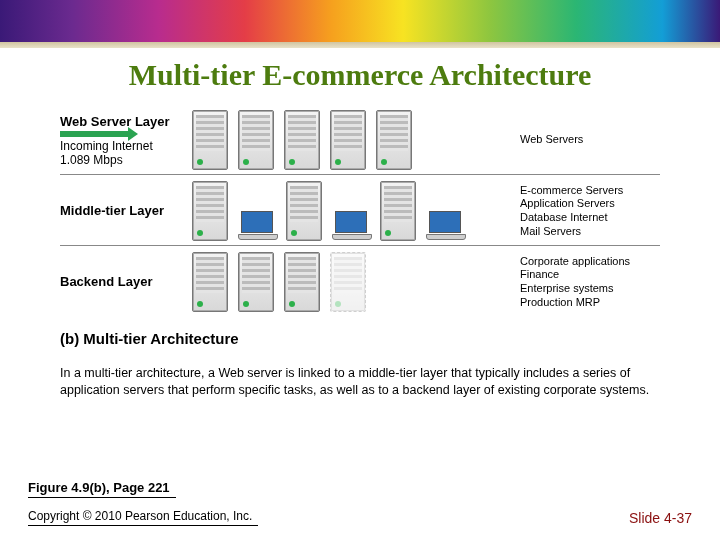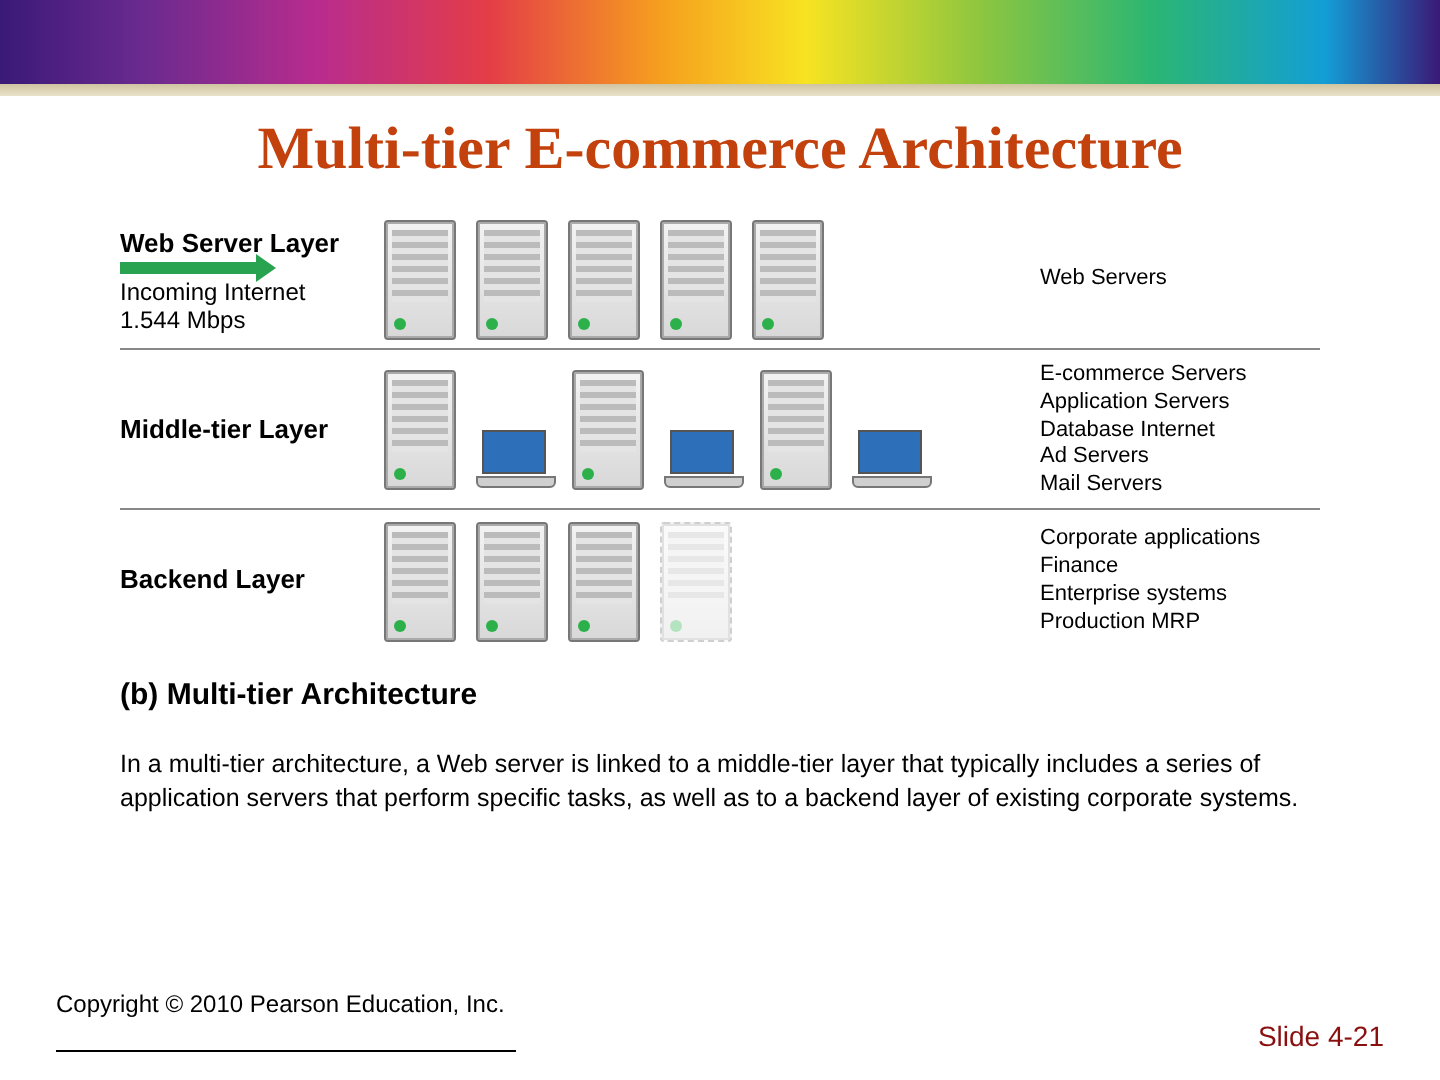--- a/index.html
+++ b/index.html
@@ -1,19 +1,19 @@
 <!DOCTYPE html>
 <html><head>
 <meta charset="utf-8">
 <style>
   html,body{margin:0;padding:0;width:720px;height:540px;font-family:Arial,Helvetica,sans-serif;background:#fff;color:#000;overflow:hidden}
   .slide{position:relative;width:720px;height:540px}
   .accent-bar{position:absolute;top:0;left:0;right:0;height:42px;background:linear-gradient(90deg,#3a1977 0%,#6b2a8f 10%,#b82c8e 22%,#e43d47 34%,#f6a01e 46%,#f7e322 56%,#8ec63f 68%,#2bb673 80%,#139ed6 92%,#3a1977 100%);}
   .accent-stripe{position:absolute;top:42px;left:0;right:0;height:6px;background:linear-gradient(180deg,#d0c4a0,#e9e2c9);}
-  .title{position:absolute;top:58px;left:0;right:0;text-align:center;font-family:Georgia,'Times New Roman',serif;font-weight:bold;font-size:30px;color:#c2410c}
+  .title{position:absolute;top:58px;left:0;right:0;text-align:center;font-family:Georgia,'Times New Roman',serif;font-weight:bold;font-size:30px;color:#4d7c0f}
   .figure{position:absolute;top:104px;left:60px;width:600px}
   .layer{display:flex;align-items:center;border-top:1px solid #888;padding:6px 0 4px 0}
   .layer:first-child{border-top:none}
   .layer-left{width:132px;font-size:12px}
   .layer-left .ln{font-weight:bold;font-size:13px;margin-bottom:2px}
   .arrow-row{display:flex;align-items:center;margin-bottom:2px}
   .arrow{width:70px;height:6px;background:#2aa351;position:relative;margin-right:6px}
   .arrow:after{content:"";position:absolute;right:-8px;top:-4px;border-left:10px solid #2aa351;border-top:7px solid transparent;border-bottom:7px solid transparent}
   .layer-mid{flex:1;display:flex;gap:10px;align-items:flex-start}
   .layer-right{width:140px;font-size:11px;line-height:1.25;padding-left:4px}
@@ -21,41 +21,41 @@
   .tower:before{content:"";position:absolute;left:3px;right:3px;top:4px;height:36px;background:repeating-linear-gradient(180deg,#bbb 0 3px,#e4e4e4 3px 6px)}
   .tower:after{content:"";position:absolute;left:4px;bottom:4px;width:6px;height:6px;background:#2cb04a;border-radius:50%}
   .tower.ghost{opacity:.35;border-style:dashed}
   .laptop{width:38px;height:26px;position:relative;margin-top:30px}
   .laptop .scr{width:30px;height:20px;background:#2d6fb8;border:1px solid #555;margin:0 auto}
   .laptop .base{width:38px;height:4px;background:#cfcfcf;border:1px solid #777;border-radius:0 0 3px 3px;margin-top:1px}
   .caption-block{margin-top:14px}
   .arch-label{font-weight:bold;font-size:15px}
   .arch-desc{font-size:12.5px;margin-top:18px;line-height:1.35}
   .fig-ref{position:absolute;left:28px;bottom:42px;font-size:13px;font-weight:bold;border-bottom:1px solid #000;padding-bottom:2px;padding-right:6px}
-  .copyright{position:absolute;left:28px;bottom:14px;font-size:12px;border-bottom:1px solid #000;padding-bottom:16px;padding-right:6px}
+  .copyright{position:absolute;left:28px;bottom:14px;font-size:12px;border-bottom:1px solid #000;padding-bottom:2px;padding-right:6px}
   .slide-num{position:absolute;right:28px;bottom:14px;font-size:14px;color:#8a0f0f}
 </style>
 </head>
 <body>
 
 <div class="slide">
   <div class="accent-bar"></div>
   <div class="accent-stripe"></div>
   <div class="title">Multi-tier E-commerce Architecture</div>
 
   <div class="figure">
 
     <div class="layer">
       <div class="layer-left">
         <div class="ln">Web Server Layer</div>
         <div class="arrow-row">
           <div class="arrow"></div>
         </div>
         <div>Incoming Internet</div>
-        <div>1.544 Mbps</div>
+        <div>1.089 Mbps</div>
       </div>
       <div class="layer-mid">
         <div class="tower"></div>
         <div class="tower"></div>
         <div class="tower"></div>
         <div class="tower"></div>
         <div class="tower"></div>
       </div>
       <div class="layer-right">
         <div>Web Servers</div>
@@ -80,21 +80,20 @@
         <div class="tower"></div>
         <div class="laptop">
             <div class="scr"></div>
             <div class="base"></div>
           </div>
       </div>
       <div class="layer-right">
         <div>E-commerce Servers</div>
         <div>Application Servers</div>
         <div>Database Internet</div>
-        <div>Ad Servers</div>
         <div>Mail Servers</div>
       </div>
     </div>
 
     <div class="layer">
       <div class="layer-left">
         <div class="ln">Backend Layer</div>
       </div>
       <div class="layer-mid">
         <div class="tower"></div>
@@ -109,15 +108,16 @@
         <div>Production MRP</div>
       </div>
     </div>
 
     <div class="caption-block">
       <div class="arch-label">(b)  Multi-tier Architecture</div>
       <div class="arch-desc">In a multi-tier architecture, a Web server is linked to a middle-tier layer that typically includes a series of application servers that perform specific tasks, as well as to a backend layer of existing corporate systems.</div>
     </div>
   </div>
 
+  <div class="fig-ref">Figure 4.9(b), Page 221</div>
   <div class="copyright">Copyright © 2010 Pearson Education, Inc.</div>
-  <div class="slide-num">Slide 4-21</div>
+  <div class="slide-num">Slide 4-37</div>
 </div>
 
 </body></html>

